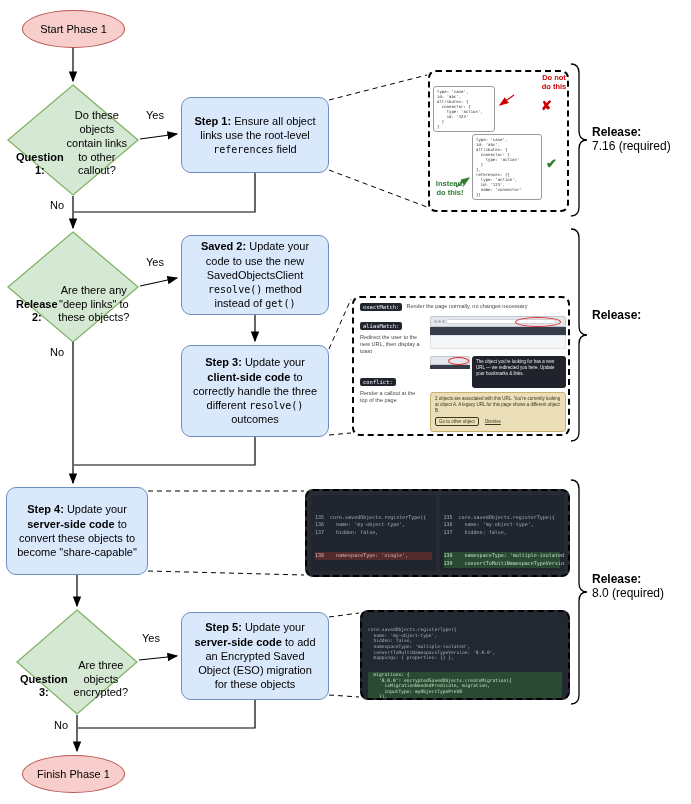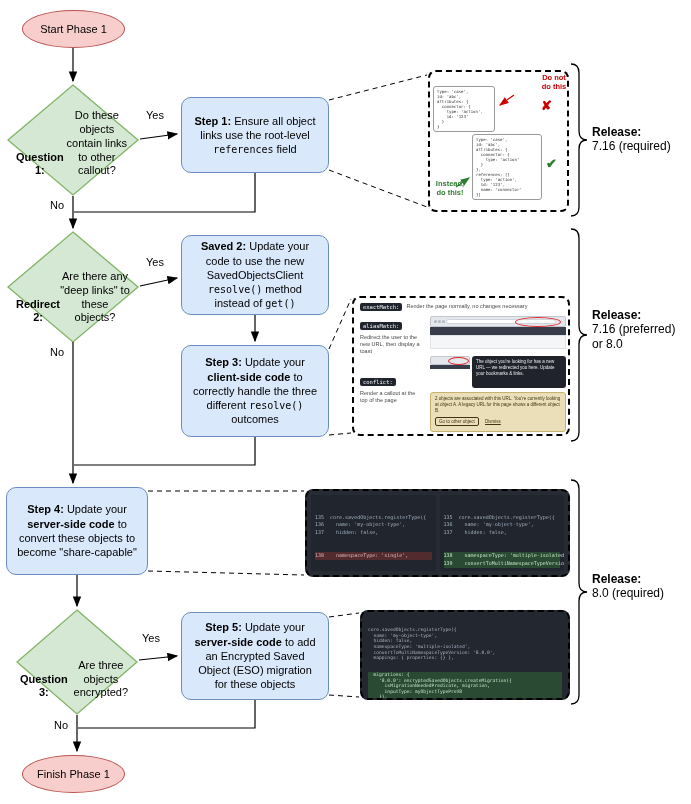--- a/index.html
+++ b/index.html
@@ -120,21 +120,21 @@
   </div>
   <div class="terminal abs" style="left:22px;top:755px;width:103px;height:38px">
     <span>Finish Phase 1</span>
   </div>
 
   <div class="qtext abs" style="left:16px;top:102px;width:114px;height:76px">
     <b>Question 1:</b>
     <span>Do these objects contain links to other callout?</span>
   </div>
   <div class="qtext abs" style="left:16px;top:249px;width:114px;height:76px">
-    <b>Redirect 2:</b>
+    <b>Release 2:</b>
     <span>Are there any "deep links" to these objects?</span>
   </div>
   <div class="qtext abs" style="left:20px;top:624px;width:114px;height:76px">
     <b>Question 3:</b>
     <span>Are three objects encrypted?</span>
   </div>
 
   <div class="elabel abs" style="left:146px;top:109px">Yes</div>
   <div class="elabel abs" style="left:50px;top:199px">No</div>
   <div class="elabel abs" style="left:146px;top:256px">Yes</div>
@@ -157,22 +157,20 @@
   <div class="step abs" style="left:181px;top:612px;width:148px;height:88px">
     <div><b>Step 5:</b><span> Update your </span><b>server-side code</b><span> to add an Encrypted Saved Object (ESO) migration for these objects</span></div>
   </div>
 
   <div class="rel abs" style="left:592px;top:125px;width:96px">
     <b>Release:</b>
     <div class="rl">7.16 (required)</div>
   </div>
   <div class="rel abs" style="left:592px;top:308px;width:96px">
     <b>Release:</b>
-    <div class="rl">7.16 (preferred)
-or 8.0</div>
   </div>
   <div class="rel abs" style="left:592px;top:572px;width:96px">
     <b>Release:</b>
     <div class="rl">8.0 (required)</div>
   </div>
 
   <div class="dbox abs" style="left:428px;top:70px;width:141px;height:142px"></div>
   <div class="anno anno-red abs" style="left:522px;top:73px;width:64px">Do not
 do this</div>
   <div class="mini-code abs" style="left:433px;top:86px;width:62px">type: 'case',

